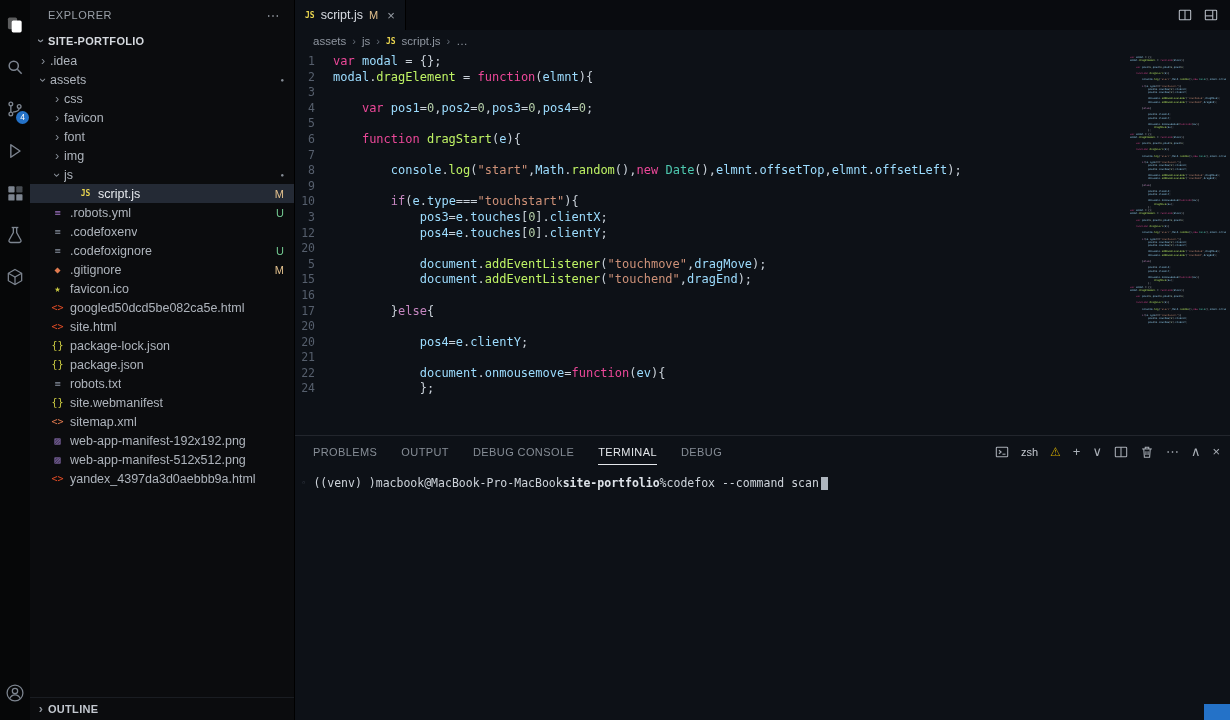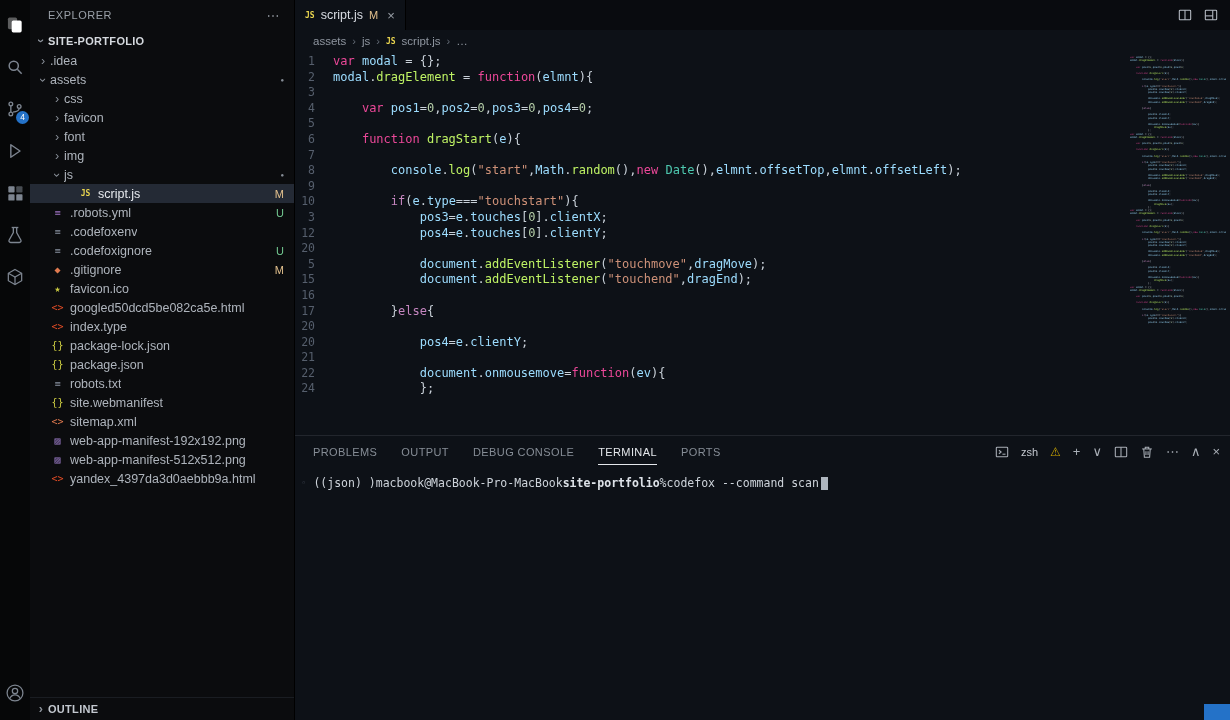--- a/index.html
+++ b/index.html
@@ -225,21 +225,21 @@
           <span class="tree-label">favicon.ico</span>
         </div>
         <div class="tree-row" style="padding-left: 6px;">
           <span class="chev-space"></span>
           <span class="ficon" style="color: rgb(228, 77, 38);">&lt;&gt;</span>
           <span class="tree-label">googled50dcd5be082ca5e.html</span>
         </div>
         <div class="tree-row" style="padding-left: 6px;">
           <span class="chev-space"></span>
           <span class="ficon" style="color: rgb(228, 77, 38);">&lt;&gt;</span>
-          <span class="tree-label">index.type</span>
+          <span class="tree-label">site.html</span>
         </div>
         <div class="tree-row" style="padding-left: 6px;">
           <span class="chev-space"></span>
           <span class="ficon" style="color: rgb(203, 203, 65);">{}</span>
           <span class="tree-label">package-lock.json</span>
         </div>
         <div class="tree-row" style="padding-left: 6px;">
           <span class="chev-space"></span>
           <span class="ficon" style="color: rgb(203, 203, 65);">{}</span>
           <span class="tree-label">package.json</span>
@@ -411,21 +411,21 @@
         </div>
       <div class="minimap"><div><span class="tk-k">var</span><span class="tk-p"> </span><span class="tk-v">modal</span><span class="tk-p"> = {};</span></div><div><span class="tk-v">modal</span><span class="tk-p">.</span><span class="tk-f">dragElement</span><span class="tk-p"> = </span><span class="tk-k">function</span><span class="tk-p">(</span><span class="tk-v">elmnt</span><span class="tk-p">){</span></div><div>&nbsp;</div><div><span class="tk-p">    </span><span class="tk-k">var</span><span class="tk-p"> </span><span class="tk-v">pos1</span><span class="tk-p">=</span><span class="tk-n">0</span><span class="tk-p">,</span><span class="tk-v">pos2</span><span class="tk-p">=</span><span class="tk-n">0</span><span class="tk-p">,</span><span class="tk-v">pos3</span><span class="tk-p">=</span><span class="tk-n">0</span><span class="tk-p">,</span><span class="tk-v">pos4</span><span class="tk-p">=</span><span class="tk-n">0</span><span class="tk-p">;</span></div><div>&nbsp;</div><div><span class="tk-p">    </span><span class="tk-k">function</span><span class="tk-p"> </span><span class="tk-f">dragStart</span><span class="tk-p">(</span><span class="tk-v">e</span><span class="tk-p">){</span></div><div>&nbsp;</div><div><span class="tk-p">        </span><span class="tk-v">console</span><span class="tk-p">.</span><span class="tk-f">log</span><span class="tk-p">(</span><span class="tk-s">"start"</span><span class="tk-p">,</span><span class="tk-v">Math</span><span class="tk-p">.</span><span class="tk-f">random</span><span class="tk-p">(),</span><span class="tk-k">new</span><span class="tk-p"> </span><span class="tk-c">Date</span><span class="tk-p">(),</span><span class="tk-v">elmnt</span><span class="tk-p">.</span><span class="tk-v">offsetTop</span></div><div>&nbsp;</div><div><span class="tk-p">        </span><span class="tk-ck">if</span><span class="tk-p">(</span><span class="tk-v">e</span><span class="tk-p">.</span><span class="tk-v">type</span><span class="tk-p">===</span><span class="tk-s">"touchstart"</span><span class="tk-p">){</span></div><div><span class="tk-p">            </span><span class="tk-v">pos3</span><span class="tk-p">=</span><span class="tk-v">e</span><span class="tk-p">.</span><span class="tk-v">touches</span><span class="tk-p">[</span><span class="tk-n">0</span><span class="tk-p">].</span><span class="tk-v">clientX</span><span class="tk-p">;</span></div><div><span class="tk-p">            </span><span class="tk-v">pos4</span><span class="tk-p">=</span><span class="tk-v">e</span><span class="tk-p">.</span><span class="tk-v">touches</span><span class="tk-p">[</span><span class="tk-n">0</span><span class="tk-p">].</span><span class="tk-v">clientY</span><span class="tk-p">;</span></div><div>&nbsp;</div><div><span class="tk-p">            </span><span class="tk-v">document</span><span class="tk-p">.</span><span class="tk-f">addEventListener</span><span class="tk-p">(</span><span class="tk-s">"touchmove"</span><span class="tk-p">,</span><span class="tk-v">dragMove</span><span class="tk-p">);</span></div><div><span class="tk-p">            </span><span class="tk-v">document</span><span class="tk-p">.</span><span class="tk-f">addEventListener</span><span class="tk-p">(</span><span class="tk-s">"touchend"</span><span class="tk-p">,</span><span class="tk-v">dragEnd</span><span class="tk-p">);</span></div><div>&nbsp;</div><div><span class="tk-p">        }</span><span class="tk-ck">else</span><span class="tk-p">{</span></div><div>&nbsp;</div><div><span class="tk-p">            </span><span class="tk-v">pos3</span><span class="tk-p">=</span><span class="tk-v">e</span><span class="tk-p">.</span><span class="tk-v">clientX</span><span class="tk-p">;</span></div><div><span class="tk-p">            </span><span class="tk-v">pos4</span><span class="tk-p">=</span><span class="tk-v">e</span><span class="tk-p">.</span><span class="tk-v">clientY</span><span class="tk-p">;</span></div><div>&nbsp;</div><div><span class="tk-p">            </span><span class="tk-v">document</span><span class="tk-p">.</span><span class="tk-v">onmousemove</span><span class="tk-p">=</span><span class="tk-k">function</span><span class="tk-p">(</span><span class="tk-v">ev</span><span class="tk-p">){</span></div><div><span class="tk-p">                </span><span class="tk-f">dragMove</span><span class="tk-p">(</span><span class="tk-v">ev</span><span class="tk-p">);</span></div><div><span class="tk-p">            };</span></div><div><span class="tk-k">var</span><span class="tk-p"> </span><span class="tk-v">modal</span><span class="tk-p"> = {};</span></div><div><span class="tk-v">modal</span><span class="tk-p">.</span><span class="tk-f">dragElement</span><span class="tk-p"> = </span><span class="tk-k">function</span><span class="tk-p">(</span><span class="tk-v">elmnt</span><span class="tk-p">){</span></div><div>&nbsp;</div><div><span class="tk-p">    </span><span class="tk-k">var</span><span class="tk-p"> </span><span class="tk-v">pos1</span><span class="tk-p">=</span><span class="tk-n">0</span><span class="tk-p">,</span><span class="tk-v">pos2</span><span class="tk-p">=</span><span class="tk-n">0</span><span class="tk-p">,</span><span class="tk-v">pos3</span><span class="tk-p">=</span><span class="tk-n">0</span><span class="tk-p">,</span><span class="tk-v">pos4</span><span class="tk-p">=</span><span class="tk-n">0</span><span class="tk-p">;</span></div><div>&nbsp;</div><div><span class="tk-p">    </span><span class="tk-k">function</span><span class="tk-p"> </span><span class="tk-f">dragStart</span><span class="tk-p">(</span><span class="tk-v">e</span><span class="tk-p">){</span></div><div>&nbsp;</div><div><span class="tk-p">        </span><span class="tk-v">console</span><span class="tk-p">.</span><span class="tk-f">log</span><span class="tk-p">(</span><span class="tk-s">"start"</span><span class="tk-p">,</span><span class="tk-v">Math</span><span class="tk-p">.</span><span class="tk-f">random</span><span class="tk-p">(),</span><span class="tk-k">new</span><span class="tk-p"> </span><span class="tk-c">Date</span><span class="tk-p">(),</span><span class="tk-v">elmnt</span><span class="tk-p">.</span><span class="tk-v">offsetTop</span></div><div>&nbsp;</div><div><span class="tk-p">        </span><span class="tk-ck">if</span><span class="tk-p">(</span><span class="tk-v">e</span><span class="tk-p">.</span><span class="tk-v">type</span><span class="tk-p">===</span><span class="tk-s">"touchstart"</span><span class="tk-p">){</span></div><div><span class="tk-p">            </span><span class="tk-v">pos3</span><span class="tk-p">=</span><span class="tk-v">e</span><span class="tk-p">.</span><span class="tk-v">touches</span><span class="tk-p">[</span><span class="tk-n">0</span><span class="tk-p">].</span><span class="tk-v">clientX</span><span class="tk-p">;</span></div><div><span class="tk-p">            </span><span class="tk-v">pos4</span><span class="tk-p">=</span><span class="tk-v">e</span><span class="tk-p">.</span><span class="tk-v">touches</span><span class="tk-p">[</span><span class="tk-n">0</span><span class="tk-p">].</span><span class="tk-v">clientY</span><span class="tk-p">;</span></div><div>&nbsp;</div><div><span class="tk-p">            </span><span class="tk-v">document</span><span class="tk-p">.</span><span class="tk-f">addEventListener</span><span class="tk-p">(</span><span class="tk-s">"touchmove"</span><span class="tk-p">,</span><span class="tk-v">dragMove</span><span class="tk-p">);</span></div><div><span class="tk-p">            </span><span class="tk-v">document</span><span class="tk-p">.</span><span class="tk-f">addEventListener</span><span class="tk-p">(</span><span class="tk-s">"touchend"</span><span class="tk-p">,</span><span class="tk-v">dragEnd</span><span class="tk-p">);</span></div><div>&nbsp;</div><div><span class="tk-p">        }</span><span class="tk-ck">else</span><span class="tk-p">{</span></div><div>&nbsp;</div><div><span class="tk-p">            </span><span class="tk-v">pos3</span><span class="tk-p">=</span><span class="tk-v">e</span><span class="tk-p">.</span><span class="tk-v">clientX</span><span class="tk-p">;</span></div><div><span class="tk-p">            </span><span class="tk-v">pos4</span><span class="tk-p">=</span><span class="tk-v">e</span><span class="tk-p">.</span><span class="tk-v">clientY</span><span class="tk-p">;</span></div><div>&nbsp;</div><div><span class="tk-p">            </span><span class="tk-v">document</span><span class="tk-p">.</span><span class="tk-v">onmousemove</span><span class="tk-p">=</span><span class="tk-k">function</span><span class="tk-p">(</span><span class="tk-v">ev</span><span class="tk-p">){</span></div><div><span class="tk-p">                </span><span class="tk-f">dragMove</span><span class="tk-p">(</span><span class="tk-v">ev</span><span class="tk-p">);</span></div><div><span class="tk-p">            };</span></div><div><span class="tk-k">var</span><span class="tk-p"> </span><span class="tk-v">modal</span><span class="tk-p"> = {};</span></div><div><span class="tk-v">modal</span><span class="tk-p">.</span><span class="tk-f">dragElement</span><span class="tk-p"> = </span><span class="tk-k">function</span><span class="tk-p">(</span><span class="tk-v">elmnt</span><span class="tk-p">){</span></div><div>&nbsp;</div><div><span class="tk-p">    </span><span class="tk-k">var</span><span class="tk-p"> </span><span class="tk-v">pos1</span><span class="tk-p">=</span><span class="tk-n">0</span><span class="tk-p">,</span><span class="tk-v">pos2</span><span class="tk-p">=</span><span class="tk-n">0</span><span class="tk-p">,</span><span class="tk-v">pos3</span><span class="tk-p">=</span><span class="tk-n">0</span><span class="tk-p">,</span><span class="tk-v">pos4</span><span class="tk-p">=</span><span class="tk-n">0</span><span class="tk-p">;</span></div><div>&nbsp;</div><div><span class="tk-p">    </span><span class="tk-k">function</span><span class="tk-p"> </span><span class="tk-f">dragStart</span><span class="tk-p">(</span><span class="tk-v">e</span><span class="tk-p">){</span></div><div>&nbsp;</div><div><span class="tk-p">        </span><span class="tk-v">console</span><span class="tk-p">.</span><span class="tk-f">log</span><span class="tk-p">(</span><span class="tk-s">"start"</span><span class="tk-p">,</span><span class="tk-v">Math</span><span class="tk-p">.</span><span class="tk-f">random</span><span class="tk-p">(),</span><span class="tk-k">new</span><span class="tk-p"> </span><span class="tk-c">Date</span><span class="tk-p">(),</span><span class="tk-v">elmnt</span><span class="tk-p">.</span><span class="tk-v">offsetTop</span></div><div>&nbsp;</div><div><span class="tk-p">        </span><span class="tk-ck">if</span><span class="tk-p">(</span><span class="tk-v">e</span><span class="tk-p">.</span><span class="tk-v">type</span><span class="tk-p">===</span><span class="tk-s">"touchstart"</span><span class="tk-p">){</span></div><div><span class="tk-p">            </span><span class="tk-v">pos3</span><span class="tk-p">=</span><span class="tk-v">e</span><span class="tk-p">.</span><span class="tk-v">touches</span><span class="tk-p">[</span><span class="tk-n">0</span><span class="tk-p">].</span><span class="tk-v">clientX</span><span class="tk-p">;</span></div><div><span class="tk-p">            </span><span class="tk-v">pos4</span><span class="tk-p">=</span><span class="tk-v">e</span><span class="tk-p">.</span><span class="tk-v">touches</span><span class="tk-p">[</span><span class="tk-n">0</span><span class="tk-p">].</span><span class="tk-v">clientY</span><span class="tk-p">;</span></div><div>&nbsp;</div><div><span class="tk-p">            </span><span class="tk-v">document</span><span class="tk-p">.</span><span class="tk-f">addEventListener</span><span class="tk-p">(</span><span class="tk-s">"touchmove"</span><span class="tk-p">,</span><span class="tk-v">dragMove</span><span class="tk-p">);</span></div><div><span class="tk-p">            </span><span class="tk-v">document</span><span class="tk-p">.</span><span class="tk-f">addEventListener</span><span class="tk-p">(</span><span class="tk-s">"touchend"</span><span class="tk-p">,</span><span class="tk-v">dragEnd</span><span class="tk-p">);</span></div><div>&nbsp;</div><div><span class="tk-p">        }</span><span class="tk-ck">else</span><span class="tk-p">{</span></div><div>&nbsp;</div><div><span class="tk-p">            </span><span class="tk-v">pos3</span><span class="tk-p">=</span><span class="tk-v">e</span><span class="tk-p">.</span><span class="tk-v">clientX</span><span class="tk-p">;</span></div><div><span class="tk-p">            </span><span class="tk-v">pos4</span><span class="tk-p">=</span><span class="tk-v">e</span><span class="tk-p">.</span><span class="tk-v">clientY</span><span class="tk-p">;</span></div><div>&nbsp;</div><div><span class="tk-p">            </span><span class="tk-v">document</span><span class="tk-p">.</span><span class="tk-v">onmousemove</span><span class="tk-p">=</span><span class="tk-k">function</span><span class="tk-p">(</span><span class="tk-v">ev</span><span class="tk-p">){</span></div><div><span class="tk-p">                </span><span class="tk-f">dragMove</span><span class="tk-p">(</span><span class="tk-v">ev</span><span class="tk-p">);</span></div><div><span class="tk-p">            };</span></div><div><span class="tk-k">var</span><span class="tk-p"> </span><span class="tk-v">modal</span><span class="tk-p"> = {};</span></div><div><span class="tk-v">modal</span><span class="tk-p">.</span><span class="tk-f">dragElement</span><span class="tk-p"> = </span><span class="tk-k">function</span><span class="tk-p">(</span><span class="tk-v">elmnt</span><span class="tk-p">){</span></div><div>&nbsp;</div><div><span class="tk-p">    </span><span class="tk-k">var</span><span class="tk-p"> </span><span class="tk-v">pos1</span><span class="tk-p">=</span><span class="tk-n">0</span><span class="tk-p">,</span><span class="tk-v">pos2</span><span class="tk-p">=</span><span class="tk-n">0</span><span class="tk-p">,</span><span class="tk-v">pos3</span><span class="tk-p">=</span><span class="tk-n">0</span><span class="tk-p">,</span><span class="tk-v">pos4</span><span class="tk-p">=</span><span class="tk-n">0</span><span class="tk-p">;</span></div><div>&nbsp;</div><div><span class="tk-p">    </span><span class="tk-k">function</span><span class="tk-p"> </span><span class="tk-f">dragStart</span><span class="tk-p">(</span><span class="tk-v">e</span><span class="tk-p">){</span></div><div>&nbsp;</div><div><span class="tk-p">        </span><span class="tk-v">console</span><span class="tk-p">.</span><span class="tk-f">log</span><span class="tk-p">(</span><span class="tk-s">"start"</span><span class="tk-p">,</span><span class="tk-v">Math</span><span class="tk-p">.</span><span class="tk-f">random</span><span class="tk-p">(),</span><span class="tk-k">new</span><span class="tk-p"> </span><span class="tk-c">Date</span><span class="tk-p">(),</span><span class="tk-v">elmnt</span><span class="tk-p">.</span><span class="tk-v">offsetTop</span></div><div>&nbsp;</div><div><span class="tk-p">        </span><span class="tk-ck">if</span><span class="tk-p">(</span><span class="tk-v">e</span><span class="tk-p">.</span><span class="tk-v">type</span><span class="tk-p">===</span><span class="tk-s">"touchstart"</span><span class="tk-p">){</span></div><div><span class="tk-p">            </span><span class="tk-v">pos3</span><span class="tk-p">=</span><span class="tk-v">e</span><span class="tk-p">.</span><span class="tk-v">touches</span><span class="tk-p">[</span><span class="tk-n">0</span><span class="tk-p">].</span><span class="tk-v">clientX</span><span class="tk-p">;</span></div><div><span class="tk-p">            </span><span class="tk-v">pos4</span><span class="tk-p">=</span><span class="tk-v">e</span><span class="tk-p">.</span><span class="tk-v">touches</span><span class="tk-p">[</span><span class="tk-n">0</span><span class="tk-p">].</span><span class="tk-v">clientY</span><span class="tk-p">;</span></div><div>&nbsp;</div></div>
     </div>
     <div class="panel">
       <div class="panel-header">
         <div class="ptabs">
             <span class="ptab">PROBLEMS</span>
             <span class="ptab">OUTPUT</span>
             <span class="ptab">DEBUG CONSOLE</span>
             <span class="ptab active">TERMINAL</span>
-            <span class="ptab">PORTS</span>
+            <span class="ptab">DEBUG</span>
           </div>
         <div class="pactions">
             <span class="paction">
               <svg viewBox="0 0 16 16" fill="none" stroke="currentColor" stroke-width="1.2">
                 <rect x="1.5" y="2.5" width="13" height="11" rx="1"></rect>
                 <path d="M4.5 6l2.5 2-2.5 2"></path>
                 <path d="M8.5 10.5h3.5"></path>
               </svg>
             </span>
             <span class="shell-name">zsh</span>
@@ -446,19 +446,19 @@
                 <line x1="6.8" y1="7" x2="6.8" y2="11.5"></line>
                 <line x1="9.2" y1="7" x2="9.2" y2="11.5"></line>
               </svg>
             </span>
             <span class="paction">⋯</span>
             <span class="paction">∧</span>
             <span class="paction">×</span>
           </div>
       </div>
       <div class="term-body">
-        <div class="term-line"><span class="t-deco">◦</span><span class="t-plain">((json) )</span> <span class="t-plain">macbook@MacBook-Pro-MacBook</span> <span class="t-cwd">site-portfolio</span> <span class="t-plain">%</span> <span class="t-plain">codefox --command scan</span><span class="cursor"></span></div>
+        <div class="term-line"><span class="t-deco">◦</span><span class="t-plain">((venv) )</span> <span class="t-plain">macbook@MacBook-Pro-MacBook</span> <span class="t-cwd">site-portfolio</span> <span class="t-plain">%</span> <span class="t-plain">codefox --command scan</span><span class="cursor"></span></div>
       </div>
     </div>
   </div>
 
   <div class="remote-corner"></div>
 </div>
 
 </body></html>

